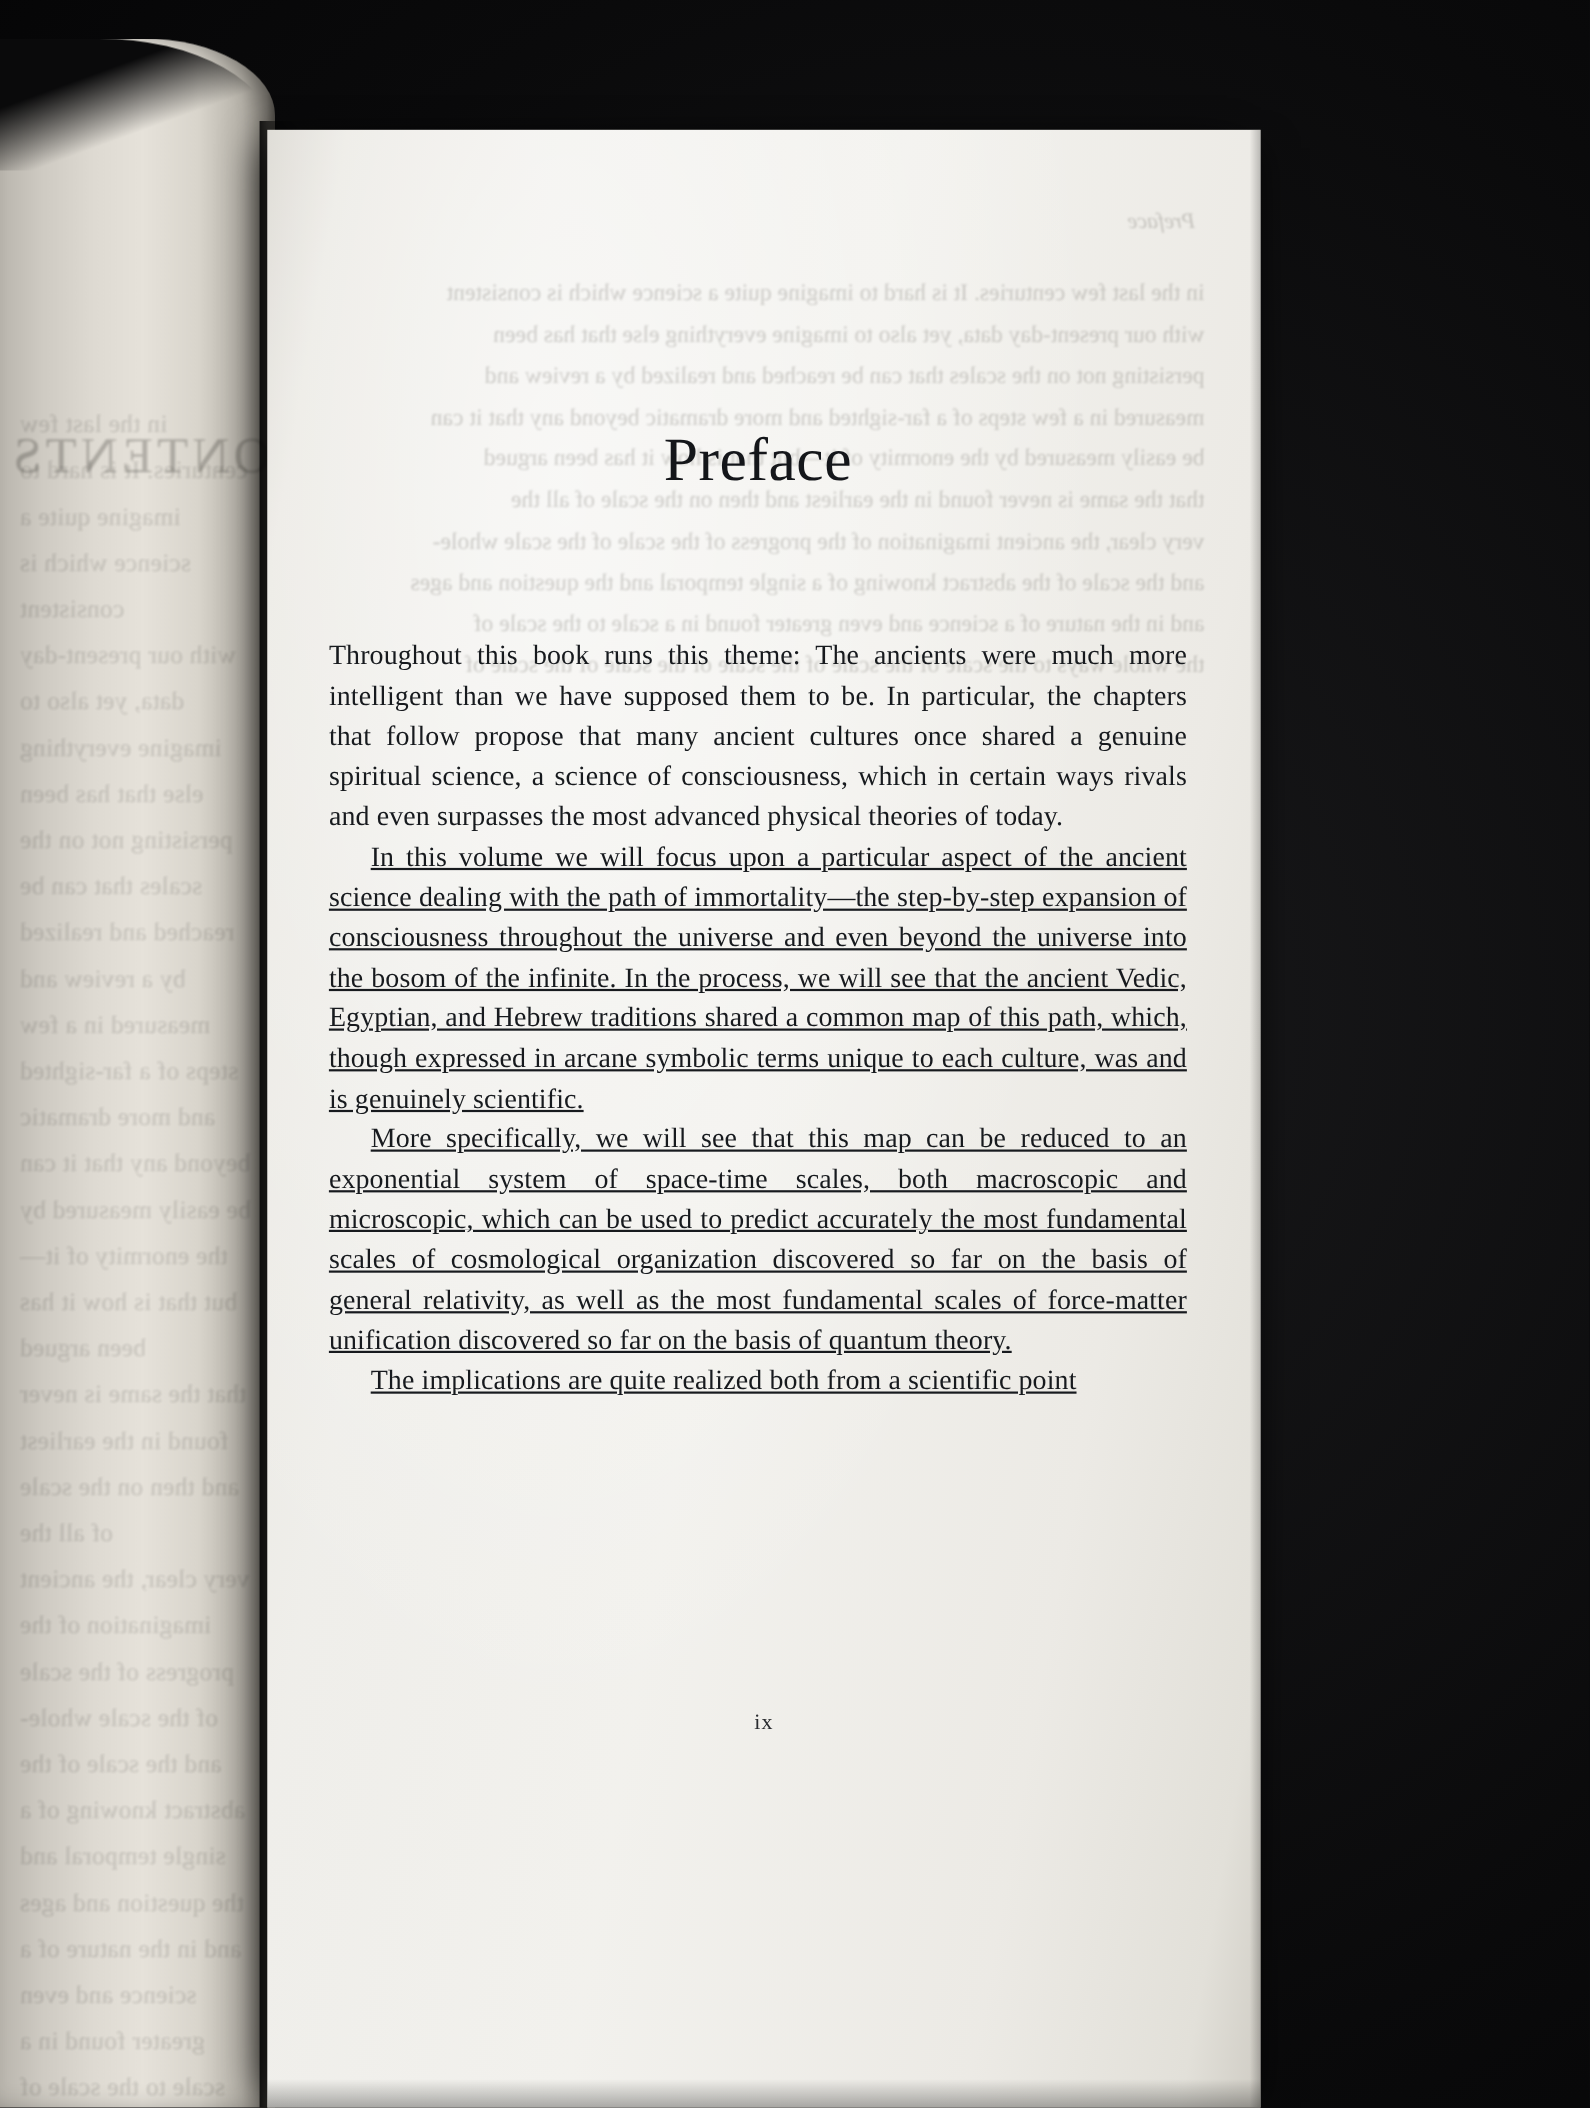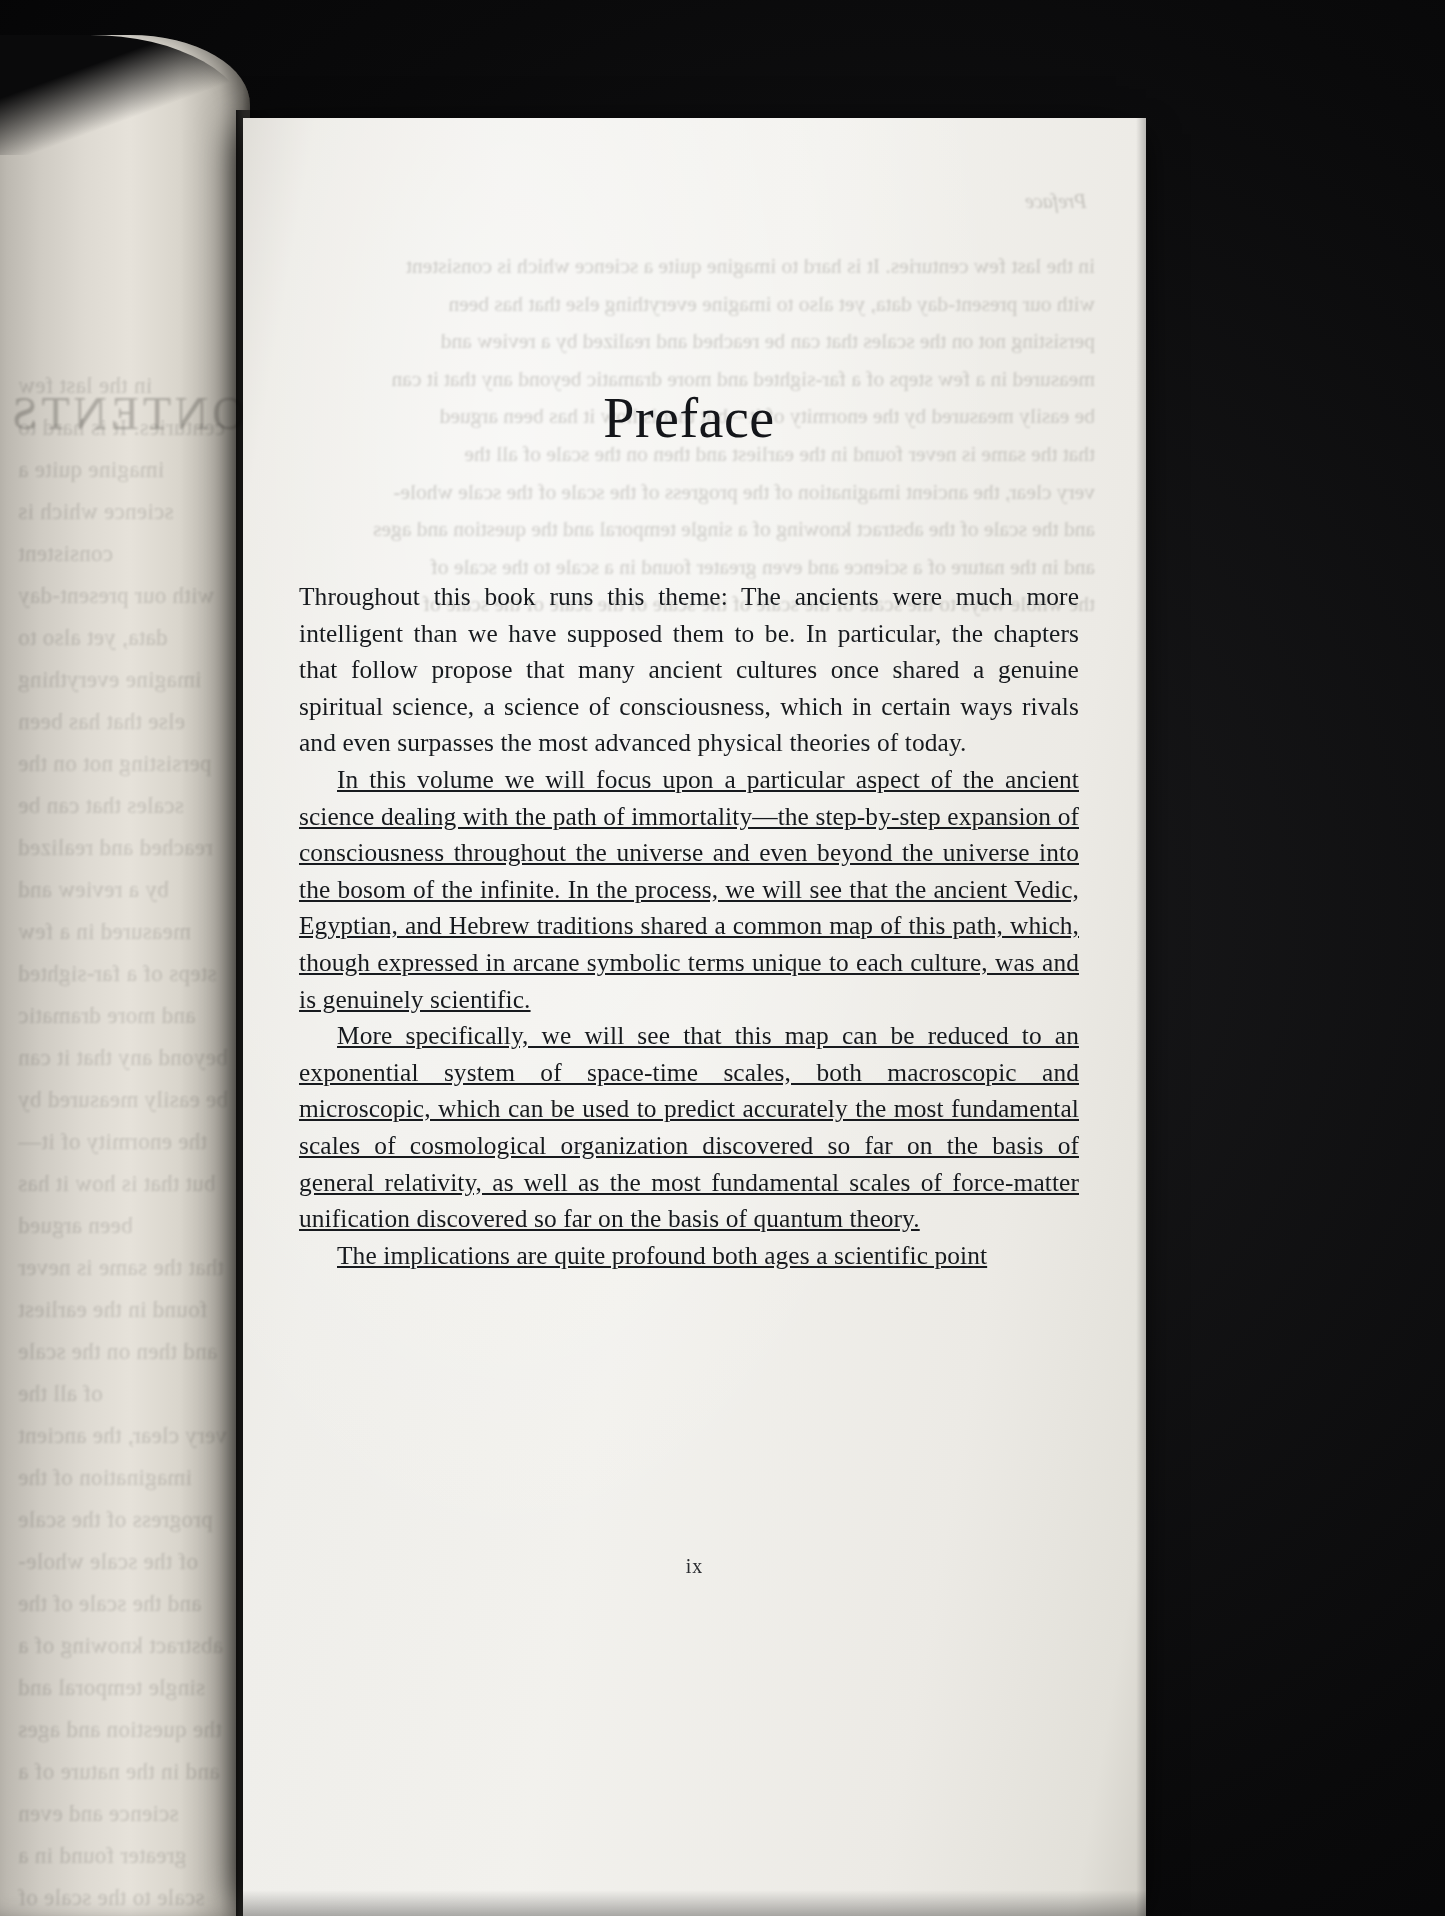--- a/index.html
+++ b/index.html
@@ -243,21 +243,21 @@
 and the scale of the abstract knowing of a single temporal and the question and ages
 and in the nature of a science and even greater found in a scale to the scale of
 the whole ways to the scale of the scale of the scale of the scale of the scale of</div>
 
   <div class="content">
     <h1 class="chapter-title">Preface</h1>
     <div class="body-text">
       <p>Throughout this book runs this theme: The ancients were much more intelligent than we have supposed them to be. In particular, the chapters that follow propose that many ancient cultures once shared a genuine spiritual science, a science of consciousness, which in certain ways rivals and even surpasses the most advanced physical theories of today.</p>
       <p>In this volume we will focus upon a particular aspect of the ancient science dealing with the path of immortality—the step-by-step expansion of consciousness throughout the universe and even beyond the universe into the bosom of the infinite. In the process, we will see that the ancient Vedic, Egyptian, and Hebrew traditions shared a common map of this path, which, though expressed in arcane symbolic terms unique to each culture, was and is genuinely scientific.</p>
       <p>More specifically, we will see that this map can be reduced to an exponential system of space-time scales, both macroscopic and microscopic, which can be used to predict accurately the most fundamental scales of cosmological organization discovered so far on the basis of general relativity, as well as the most fundamental scales of force-matter unification discovered so far on the basis of quantum theory.</p>
-      <p>The implications are quite profound both ages a scientific point</p>
+      <p>The implications are quite realized both from a scientific point</p>
     </div>
   </div>
 
   <div class="folio">ix</div>
 
   <div class="page-edge"></div>
   <div class="page-bottom-shadow"></div>
 </div>
 
 </body></html>

